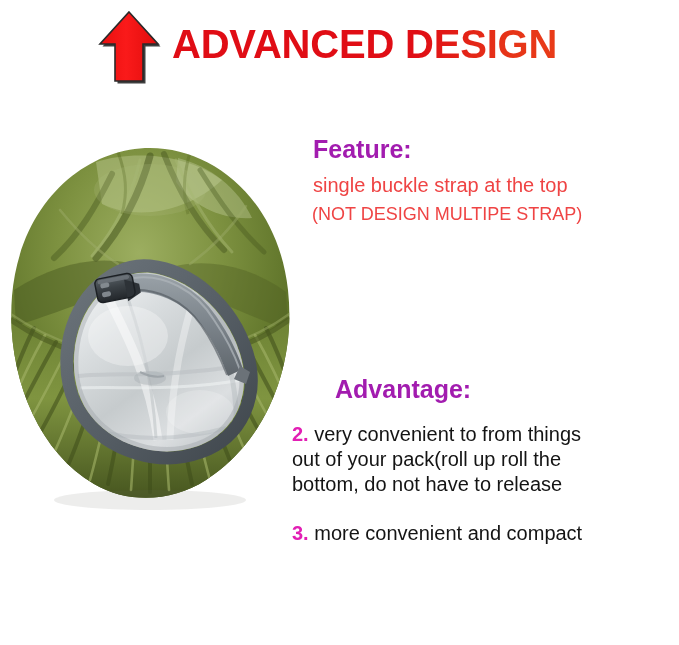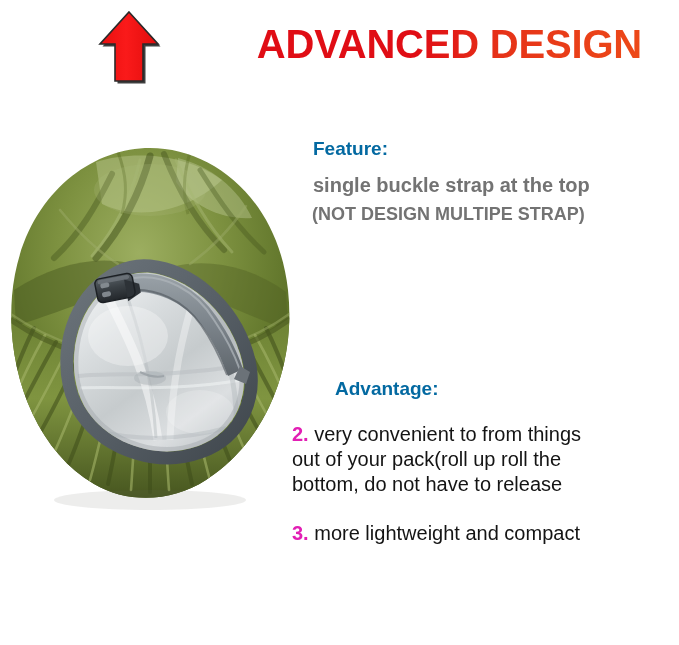--- a/index.html
+++ b/index.html
@@ -17,21 +17,20 @@
     -webkit-font-smoothing: antialiased;
   }
 
   
   #banner {
     position: absolute;
     left: 0;
     top: 0;
     width: 541px;
     height: 100px;
-    text-align: right;
   }
   #arrow-icon {
     position: absolute;
     left: 96px;
     top: 9px;
     width: 66px;
     height: 76px;
   }
   #banner-title {
     position: absolute;
@@ -64,32 +63,31 @@
   
   #copy-column {
     position: absolute;
     left: 286px;
     top: 136px;
     width: 393px;
     height: 509px;
   }
 
   .section-heading {
-    font-size: 19px;
+    font-size: 25px;
     font-weight: bold;
-    color: #0369a1;
+    color: #a21caf;
     line-height: 26px;
     white-space: nowrap;
   }
   .body-line {
     font-size: 20px;
-    color: #737373;
+    color: #ef4444;
     line-height: 26px;
     white-space: nowrap;
-    font-weight: bold;
   }
   .body-line.sub {
     font-size: 18px;
   }
 
   
   #feature-block {
     position: absolute;
     left: 27px;
     top: 0px;
@@ -362,18 +360,18 @@
         <span class="num">2.</span>
         <span>very convenient to from things</span>
       </span>
       <span class="ln">out of your pack(roll up roll the</span>
       <span class="ln">bottom, do not have to release</span>
     </div>
 
     <div id="adv-item-3" class="adv-item">
       <span class="ln">
         <span class="num">3.</span>
-        <span>more lightweight and compact</span>
+        <span>more convenient and compact</span>
       </span>
     </div>
   </div>
 
 </div>
 
 </body></html>

